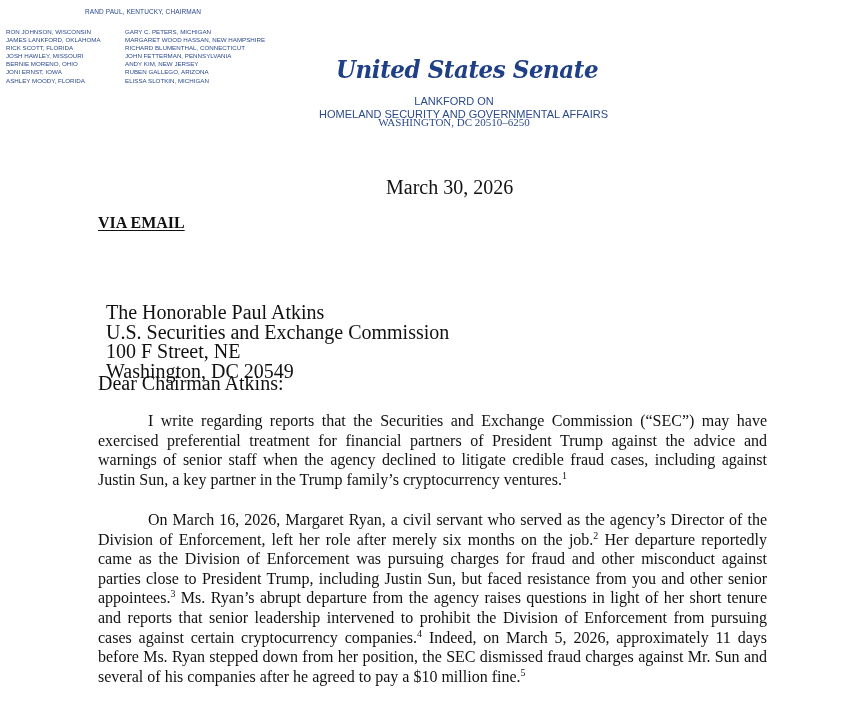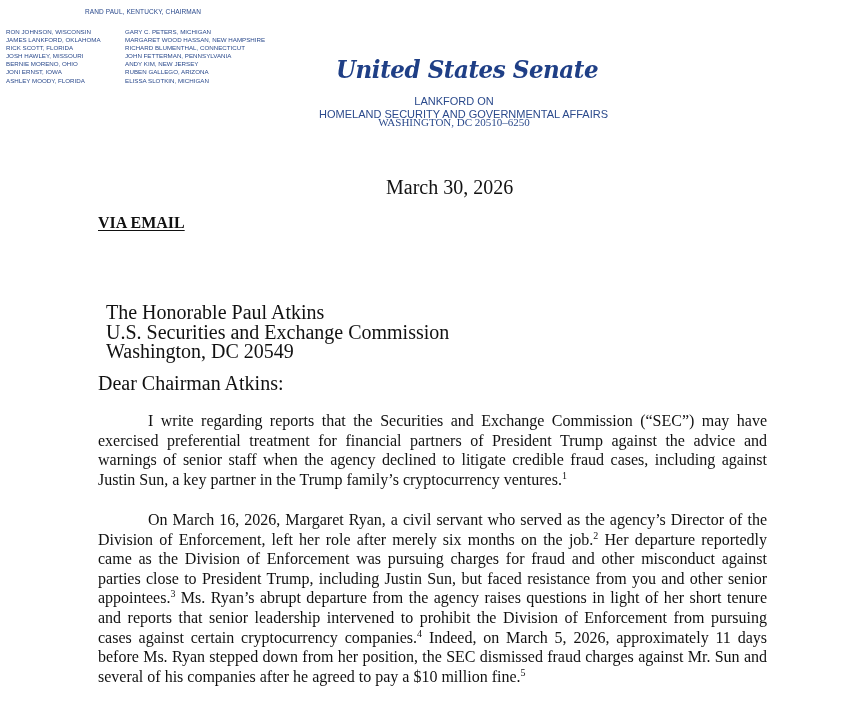--- a/index.html
+++ b/index.html
@@ -146,20 +146,21 @@
   <div class="committee line3">WASHINGTON, DC 20510–6250</div>
 </div>
 
 <div class="date">March 30, 2026</div>
 
 <div class="via-email">VIA EMAIL</div>
 
 <div class="address">
   <div>The Honorable Paul Atkins</div>
   <div>U.S. Securities and Exchange Commission</div>
+  <div>100 F Street, NE</div>
   <div>Washington, DC 20549</div>
 </div>
 
 <div class="salutation">Dear Chairman Atkins:</div>
 
 <div class="para p1"><span>I write regarding reports that the Securities and Exchange Commission (“SEC”) may have exercised preferential treatment for financial partners of President Trump against the advice and warnings of senior staff when the agency declined to litigate credible fraud cases, including against Justin Sun, a key partner in the Trump family’s cryptocurrency ventures.</span><sup>1</sup></div>
 
 <div class="para p2"><span>On March 16, 2026, Margaret Ryan, a civil servant who served as the agency’s Director of the Division of Enforcement, left her role after merely six months on the job.</span><sup>2</sup><span> Her departure reportedly came as the Division of Enforcement was pursuing charges for fraud and other misconduct against parties close to President Trump, including Justin Sun, but faced resistance from you and other senior appointees.</span><sup>3</sup><span> Ms. Ryan’s abrupt departure from the agency raises questions in light of her short tenure and reports that senior leadership intervened to prohibit the Division of Enforcement from pursuing cases against certain cryptocurrency companies.</span><sup>4</sup><span> Indeed, on March 5, 2026, approximately 11 days before Ms. Ryan stepped down from her position, the SEC dismissed fraud charges against Mr. Sun and several of his companies after he agreed to pay a $10 million fine.</span><sup>5</sup></div>
 
 </body></html>

